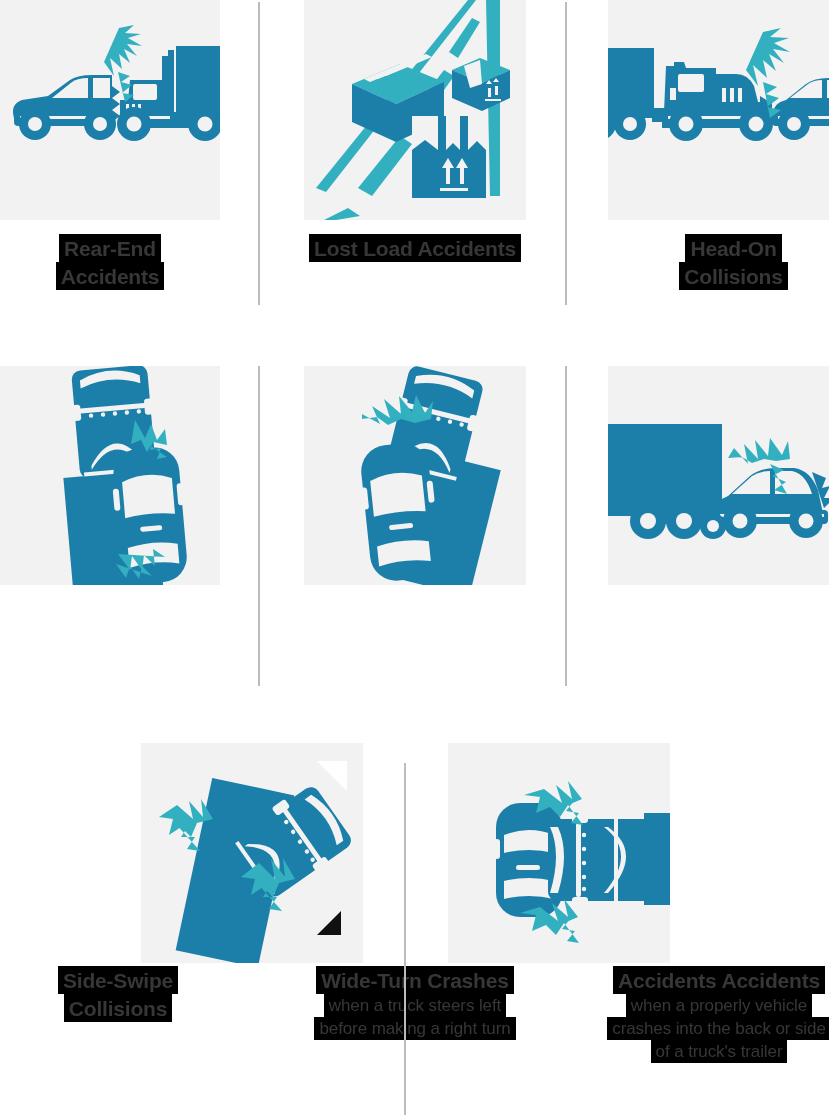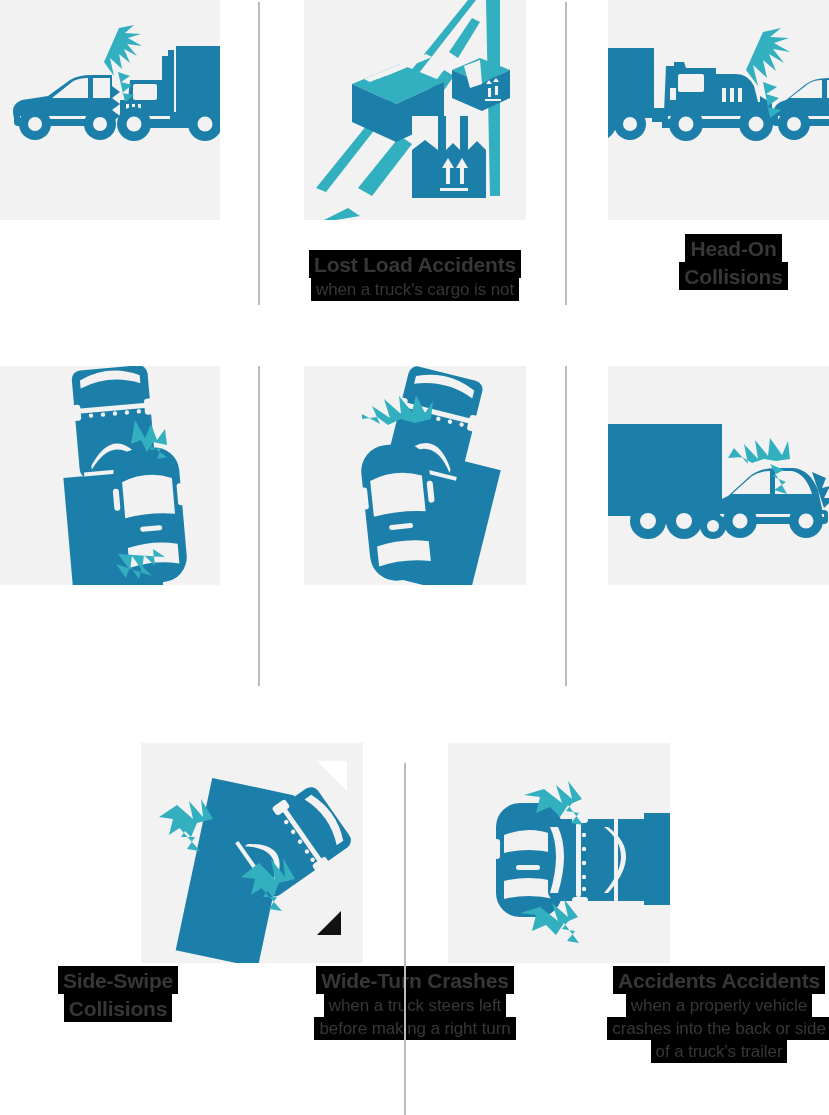--- a/index.html
+++ b/index.html
@@ -92,20 +92,26 @@
             <circle cx="205" cy="124" r="7.5"></circle>
           <circle cx="238" cy="124" r="7.5"></circle>
         </g>
 
         <g fill="#33b0c0">
           <path d="M104 62 l10 14 -4 -18 12 11 -3 -15 11 9 -6 -14 13 7 -10 -12 15 2 -14 -8 13 -4 -16 -1 9 -8 -15 3 z"></path>
           <path d="M118 72 l12 4 -9 6 11 3 -10 8 12 2 -9 7"></path>
         </g>
       </svg>
     </div>
+    <div class="caption" style="left:0;top:234px;width:220px;">
+      <span class="title">
+        <span class="ln">Rear-End</span><br>
+        <span class="ln">Accidents</span>
+      </span>
+    </div>
   </div>
 
   <div class="divider" style="left:258px;top:2px;height:303px;"></div>
 
   <div class="cell" style="left:304px;top:0;width:222px;height:320px;">
     <div class="panel" style="left:0;top:0;width:222px;height:220px;">
       <svg width="222" height="220" viewBox="0 0 222 220">
 
         <g fill="#33b0c0">
           <polygon points="182,0 196,0 196,196 186,196"></polygon>
@@ -150,26 +156,26 @@
             <polygon points="164,116 182,116 182,150 173,141 164,150"></polygon>
             <rect x="142" y="168" width="4" height="16"></rect>
             <polygon points="138,168 144,158 150,168"></polygon>
             <rect x="156" y="168" width="4" height="16"></rect>
             <polygon points="152,168 158,158 164,168"></polygon>
             <rect x="136" y="188" width="28" height="3"></rect>
           </g>
         </g>
       </svg>
     </div>
-    <div class="caption" style="left:-6px;top:234px;width:234px;margin-top:16px;">
+    <div class="caption" style="left:-6px;top:234px;width:234px;">
       <span class="title">
         <span class="ln">Lost Load Accidents</span>
       </span>
       <span class="sub">
-        <span class="ln">when a truck's cargo is not</span><br>
+        <br>
       </span>
     </div>
   </div>
 
   <div class="divider" style="left:565px;top:2px;height:303px;"></div>
 
   <div class="cell" style="left:608px;top:0;width:221px;height:320px;">
     <div class="panel" style="left:0;top:0;width:221px;height:220px;">
       <svg width="260" height="220" viewBox="0 0 260 220">
         <g fill="#1b7faa">

